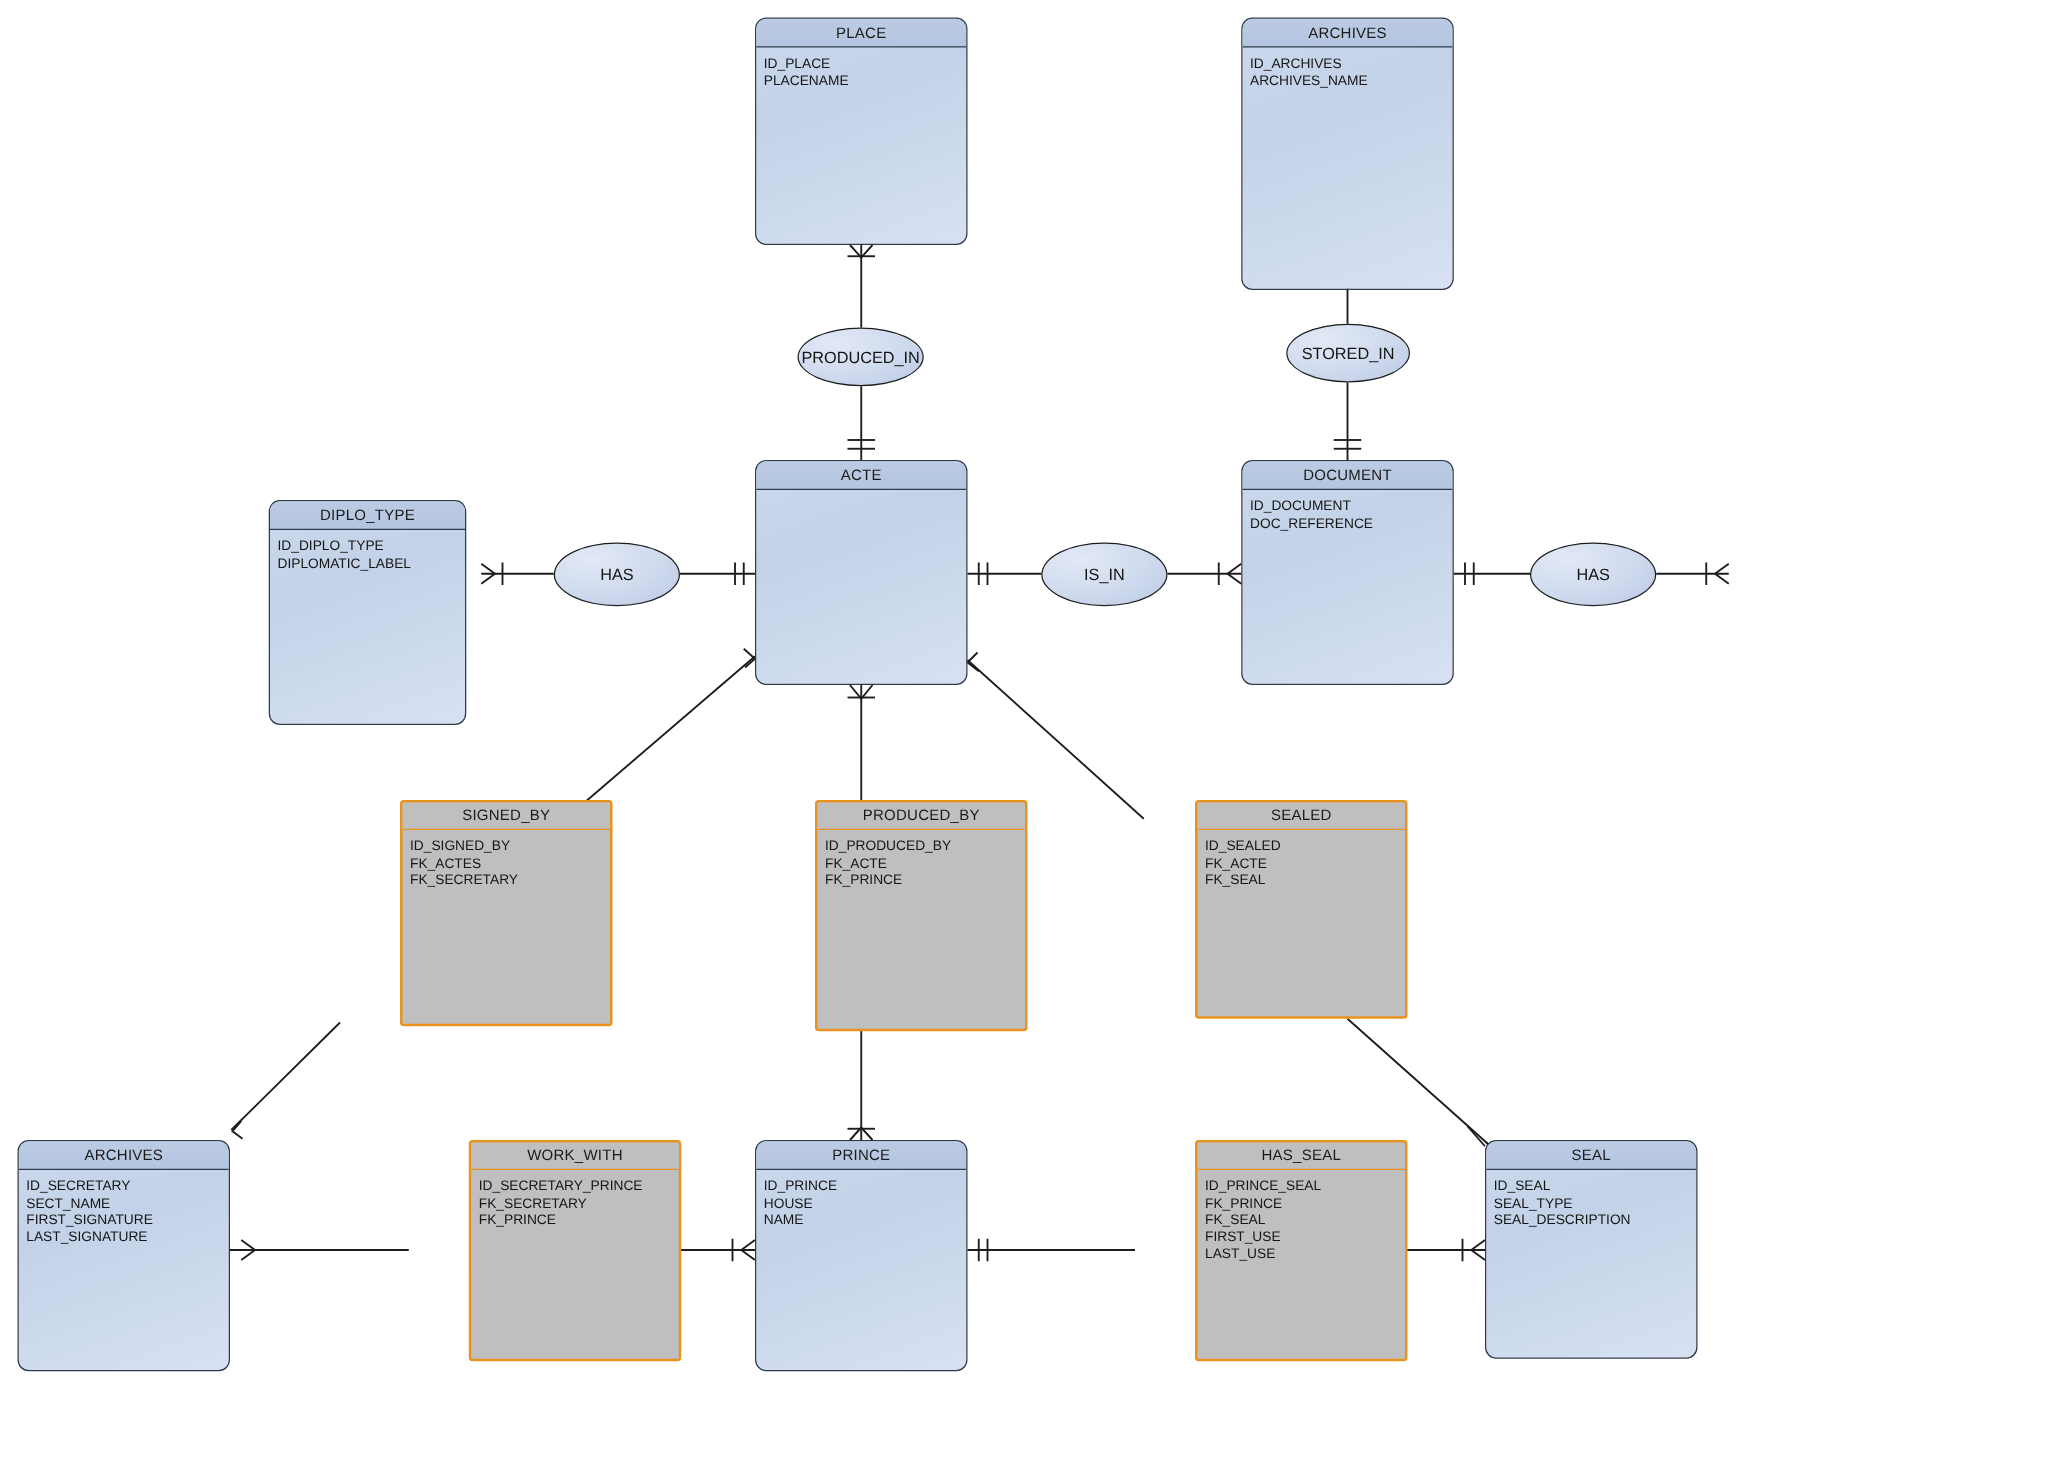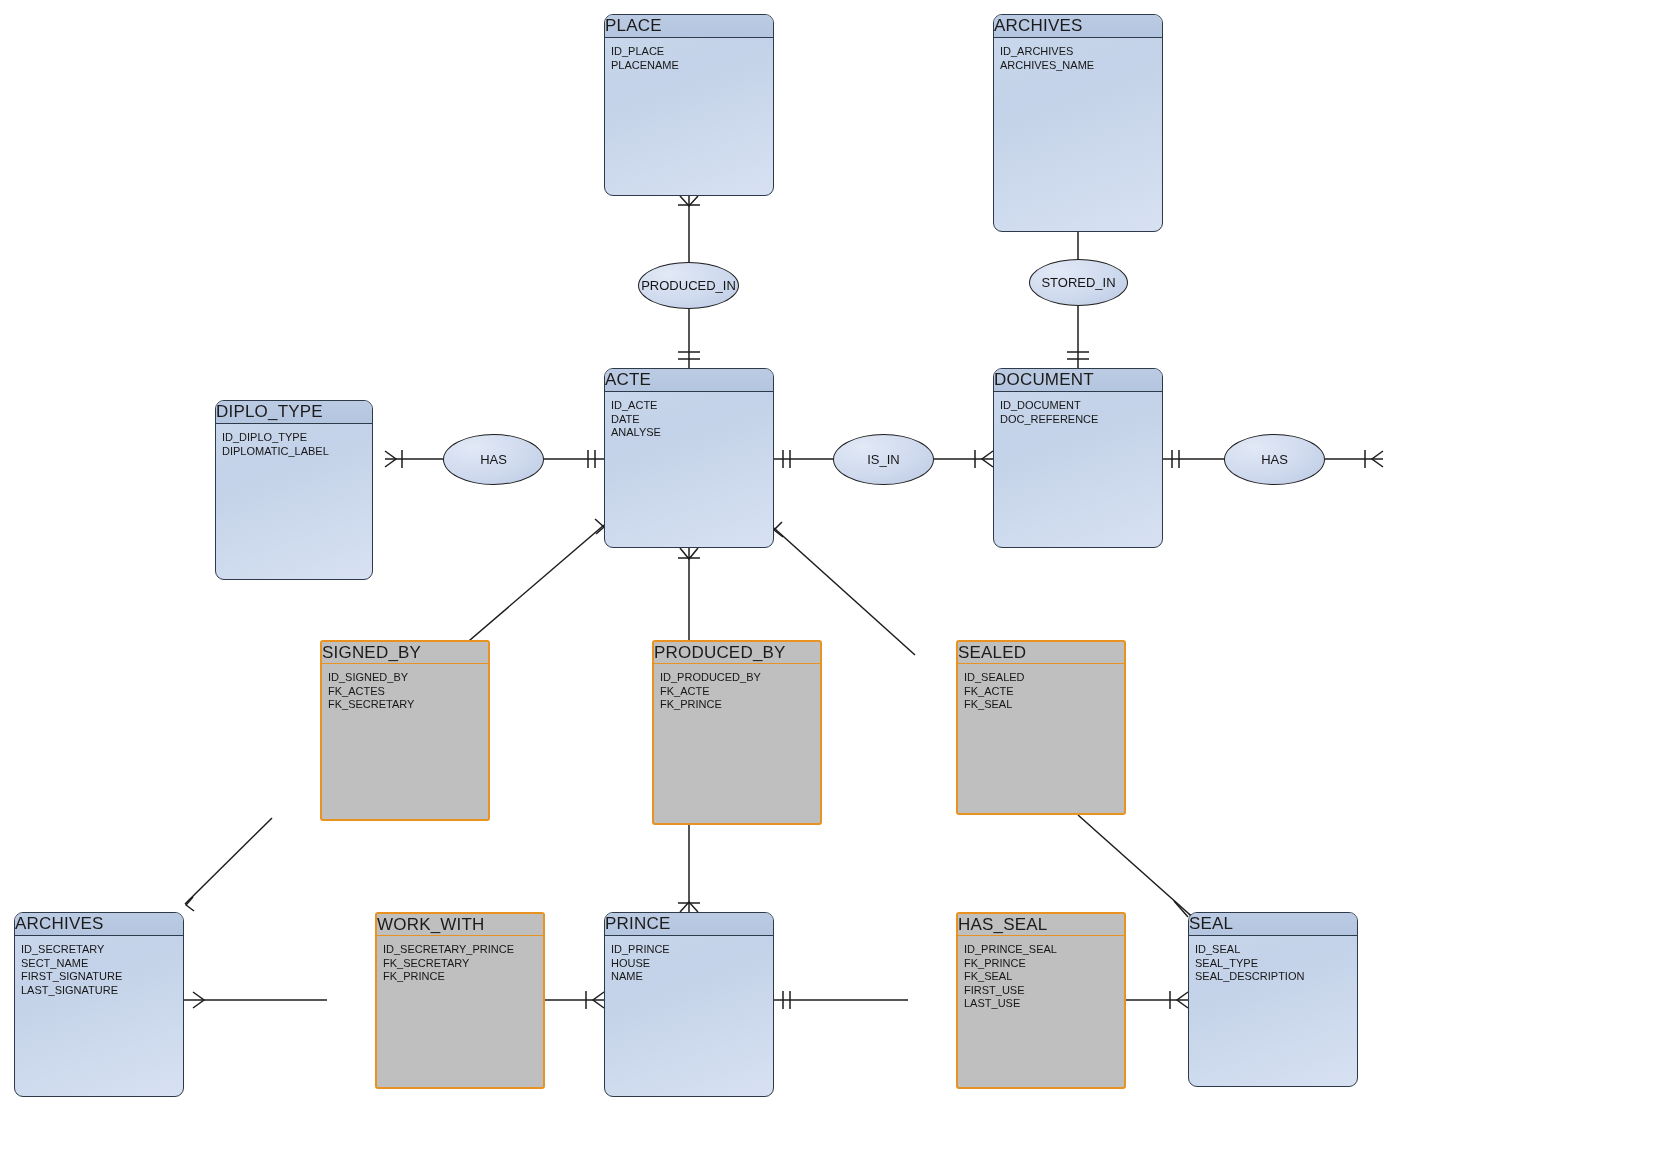--- a/index.html
+++ b/index.html
@@ -30,21 +30,22 @@
     box-sizing: border-box;
     border: 1px solid #2d3a4a;
     border-radius: 9px;
     background: linear-gradient(160deg, #ccd9ee 0%, #c3d2e8 35%, #d7e1f2 100%);
     overflow: hidden;
     z-index: 5;
   }
   .entity .ent-title {
     height: 22px;
     line-height: 22px;
-    font-size: 17px;
+    text-align: center;
+    font-size: 12px;
     color: #1b1b1b;
     background: linear-gradient(180deg, #bccbe3 0%, #b4c5e0 100%);
     border-bottom: 1px solid #2d3a4a;
     letter-spacing: 0.2px;
   }
   .entity .ent-attrs {
     padding: 7px 6px 4px 6px;
     font-size: 11px;
     line-height: 13.6px;
     color: #161616;
@@ -183,25 +184,20 @@
   <div class="entity" style="left:215px;top:384px;width:158px;height:180px;margin-top:16px;">
     <div class="ent-title">DIPLO_TYPE</div>
     <div class="ent-attrs">
       <div>ID_DIPLO_TYPE</div>
       <div>DIPLOMATIC_LABEL</div>
     </div>
   </div>
 
   <div class="entity" style="left:604px;top:368px;width:170px;height:180px;">
     <div class="ent-title">ACTE</div>
-    <div class="ent-attrs">
-      <div>ID_ACTE</div>
-      <div>DATE</div>
-      <div>ANALYSE</div>
-    </div>
   </div>
 
   <div class="entity" style="left:993px;top:368px;width:170px;height:180px;">
     <div class="ent-title">DOCUMENT</div>
     <div class="ent-attrs">
       <div>ID_DOCUMENT</div>
       <div>DOC_REFERENCE</div>
     </div>
   </div>
 

